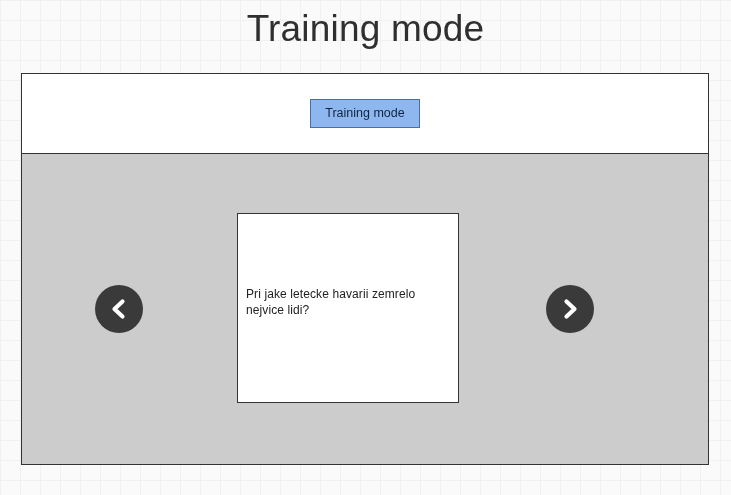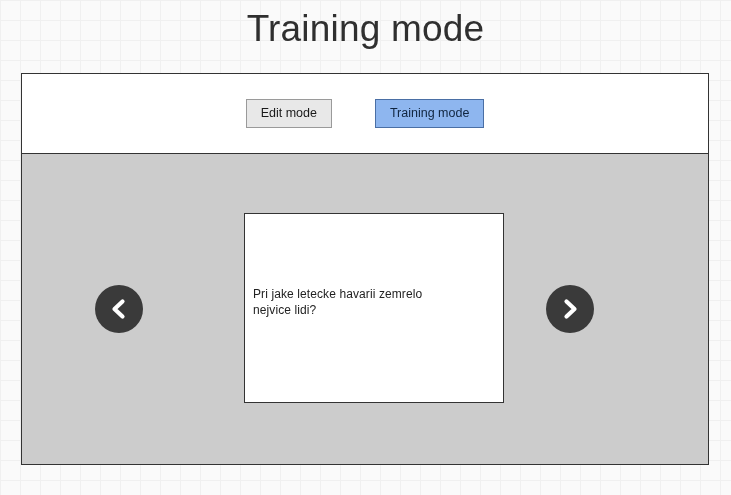--- a/index.html
+++ b/index.html
@@ -105,27 +105,26 @@
 
   #nav-prev { left: 73px; }
   #nav-next { left: 524px; }
 
   .nav-arrow svg { display: block; }
 
   #flashcard {
     position: absolute;
     left: 215px;
     top: 59px;
-    width: 260px;
+    width: 222px;
     height: 190px;
     background: #ffffff;
     border: 1.5px solid #333333;
     cursor: pointer;
     overflow: hidden;
-    margin-left: 7px;
   }
 
   #flashcard-text {
     position: absolute;
     left: 8px;
     top: 72px;
     width: 196px;
     font-size: 12px;
     line-height: 16px;
     color: #222222;
@@ -133,21 +132,20 @@
   }
 </style>
 </head>
 <body>
 
 <h1 id="page-title">Training mode</h1>
 
 <div id="app-panel">
 
   <div id="mode-toolbar">
-    <button class="mode-button inactive">Edit mode</button>
     <button class="mode-button active">Training mode</button>
   </div>
 
   <div id="card-stage">
 
     <div class="nav-arrow" id="nav-prev">
       <span>
         <svg width="22" height="22" viewBox="0 0 22 22">
           <polyline points="14.5,3.5 6.5,11 14.5,18.5" fill="none" stroke="#ffffff" stroke-width="4.2" stroke-linecap="round" stroke-linejoin="round"></polyline>
         </svg>

